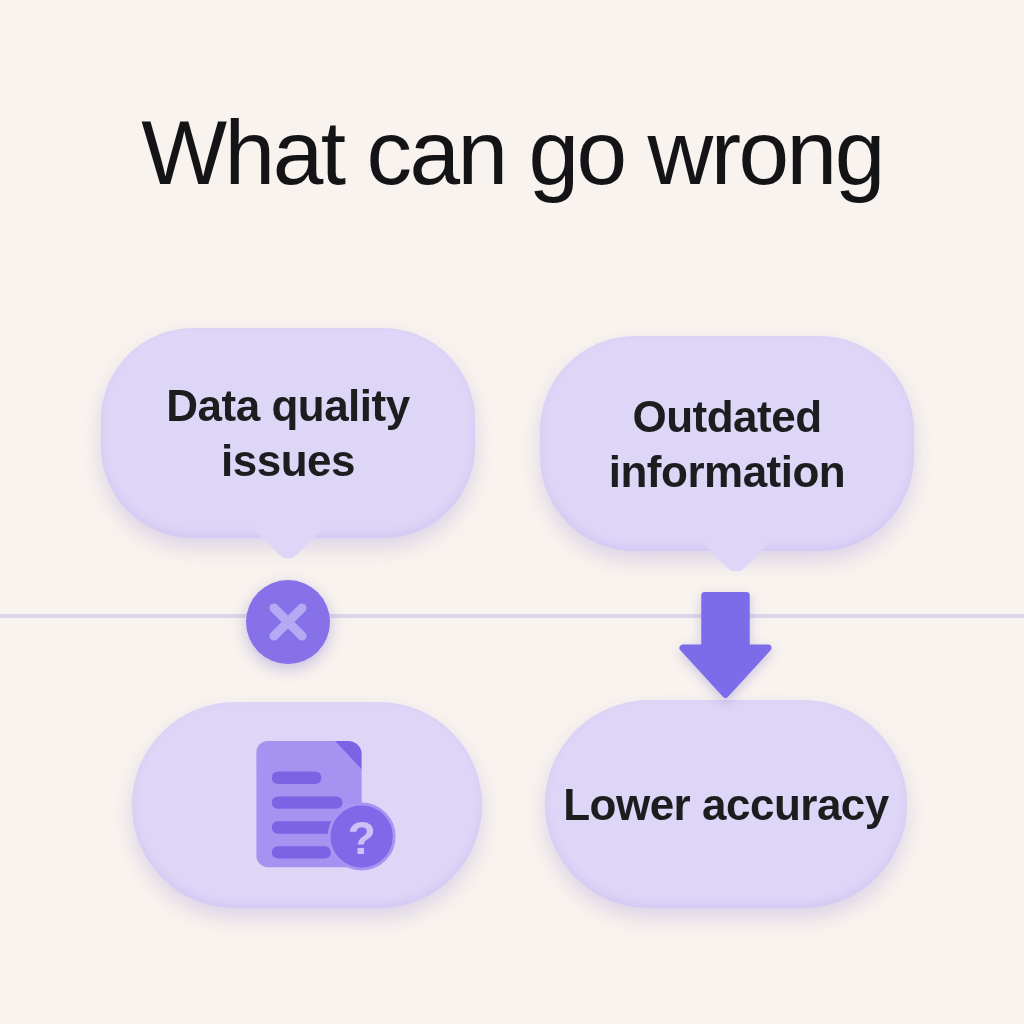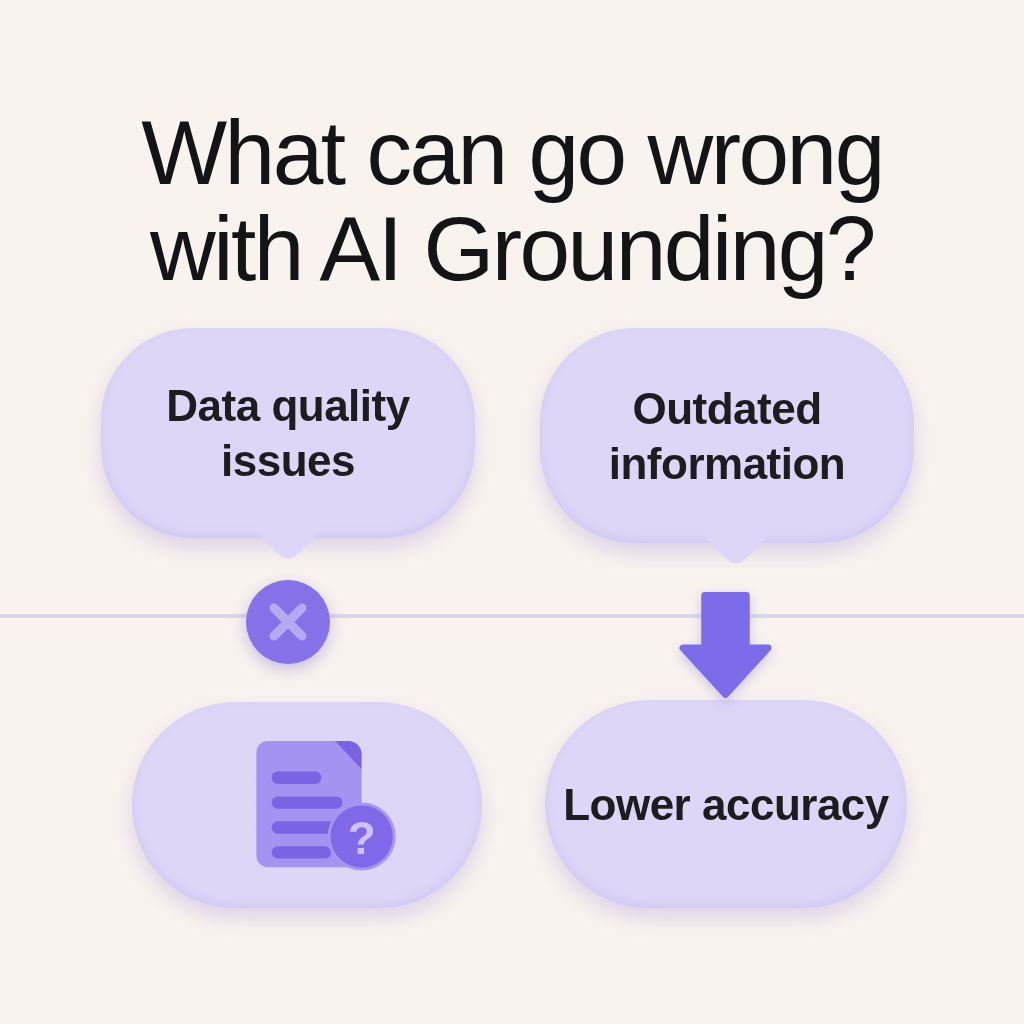--- a/index.html
+++ b/index.html
@@ -63,21 +63,21 @@
     width: 46px;
     height: 46px;
     background: #ded6f7;
     transform: rotate(45deg);
     border-radius: 0 0 12px 0;
     top: calc(100% - 30px);
     z-index: 1;
   }
   .bubble-left  { left: 101px; top: 328px; width: 374px; height: 210px; }
   .bubble-left  .bubble-tail { left: 164px; }
-  .bubble-right { left: 540px; top: 328px; width: 374px; height: 215px; border-radius: 95px; }
+  .bubble-right { left: 540px; top: 336px; width: 374px; height: 215px; border-radius: 95px; }
   .bubble-right .bubble-tail { left: 173px; }
 
   
   .x-circle {
     position: absolute;
     left: 246px;
     top: 580px;
     width: 84px;
     height: 84px;
     z-index: 3;
@@ -114,21 +114,20 @@
   .pill-right { left: 545px; top: 700px; width: 362px; height: 208px; border-radius: 106px; }
   .doc-icon { margin-left: 26px; }
 </style>
 </head>
 <body>
 
 <div class="canvas">
 
   <h1 class="title">
     <span class="line">What can go wrong</span>
-    <span class="line">with AI Grounding?</span>
   </h1>
 
   <div class="divider"></div>
 
   <div class="bubble bubble-left">
     <span class="bubble-tail"></span>
     <span class="text">
       <span class="line">Data quality</span>
       <span class="line">issues</span>
     </span>

